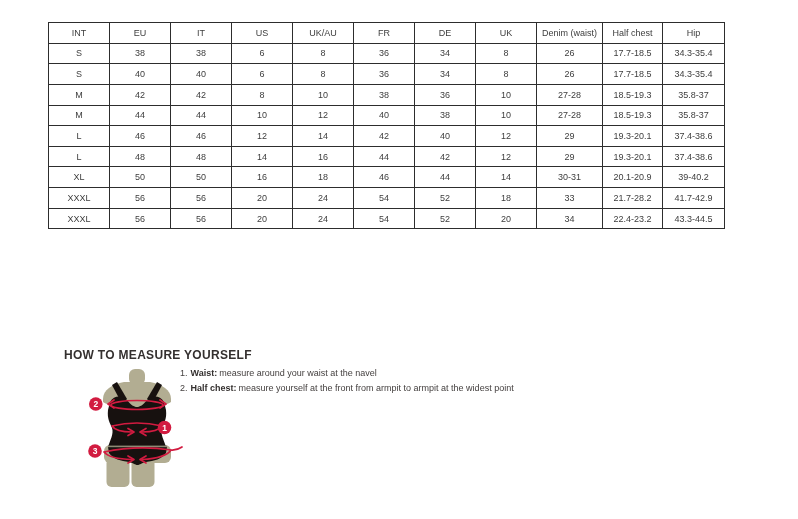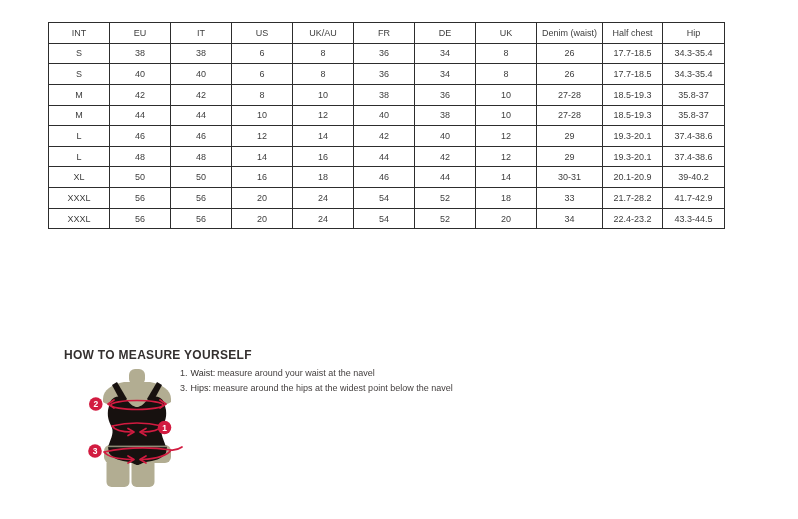--- a/index.html
+++ b/index.html
@@ -41,21 +41,21 @@
     letter-spacing: 0.3px;
     color: #34302f;
   }
   .instructions {
     position: absolute; left: 180px; top: 369px;
     font-size: 9px;
     color: #454140;
   }
   .instr-item { margin-bottom: 6.4px; line-height: 9px; }
   .instr-num { margin-right: 3px; }
-  .instr-label { font-weight: 400; color: #34302f; text-align: center; }
+  .instr-label { font-weight: 700; color: #34302f; text-align: center; }
   .instr-text { margin-left: 2px; margin-top: 21px; }
 
   .figure-svg { position: absolute; left: 82px; top: 366px; }
 </style>
 </head>
 <body>
 
 <table class="size-table">
   <colgroup>
     <col style="width:61px">
@@ -206,21 +206,21 @@
     </tbody>
 </table>
 
 <div class="measure-heading">HOW TO MEASURE YOURSELF</div>
 
 <div class="instructions">
   <div class="instr-item">
     <span class="instr-num">1.</span><span class="instr-label">Waist:</span><span class="instr-text">measure around your waist at the navel</span>
   </div>
   <div class="instr-item">
-    <span class="instr-num">3.</span><span class="instr-label">Hips:</span><span class="instr-text">measure around the hips at the widest point below the navel</span>
+    <span class="instr-num">2.</span><span class="instr-label">Half chest:</span><span class="instr-text">measure yourself at the front from armpit to armpit at the widest point</span>
   </div>
 </div>
 
 <svg class="figure-svg" width="116" height="132" viewBox="0 0 116 132">
 
   <g fill="#b2ad92">
     <rect x="47" y="3" width="16" height="16" rx="6"></rect>
     <path d="M21,33 C21,24 30,18 42,16 L68,16 C80,18 89,24 89,33 L89,36 C80,41 74,44 55,44 C36,44 30,41 21,36 Z"></path>
     <rect x="22" y="79" width="67" height="18" rx="6"></rect>
     <rect x="24.5" y="92" width="23" height="29" rx="5"></rect>

